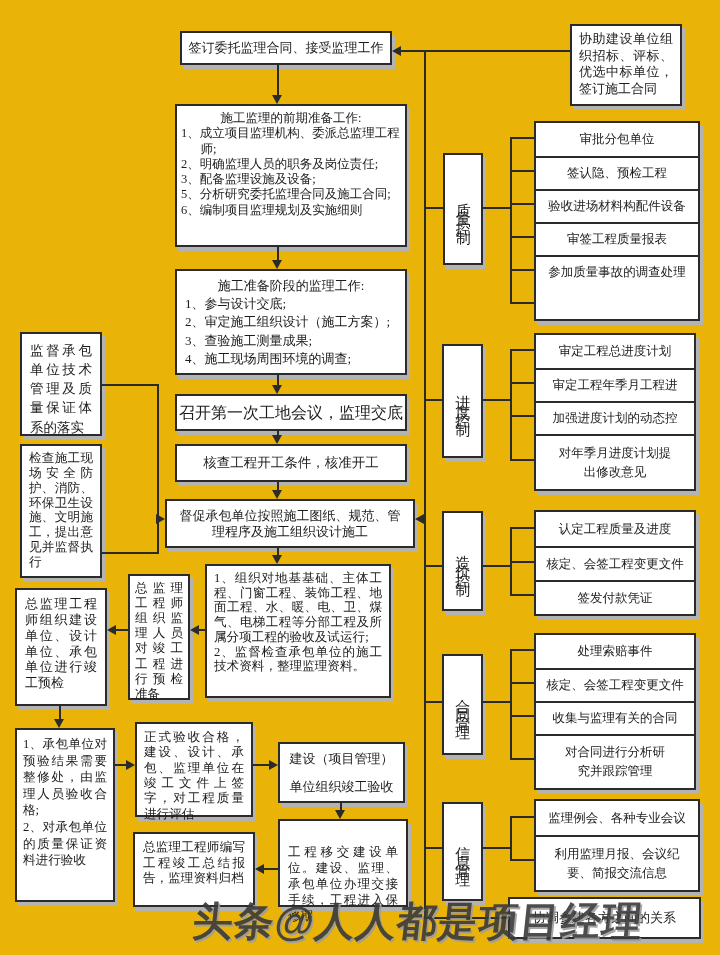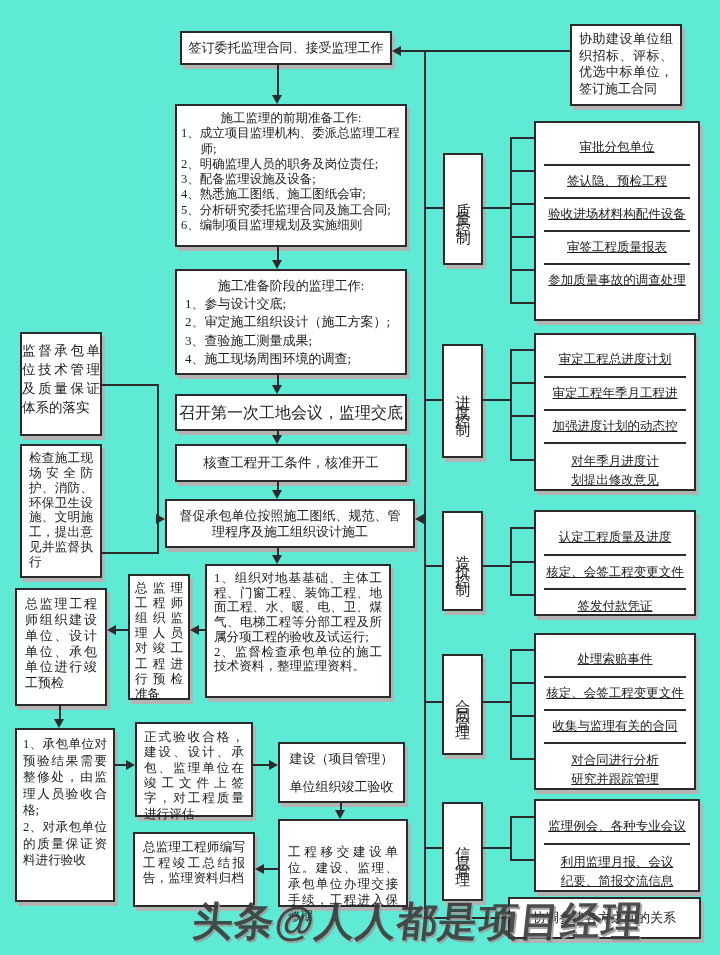--- a/index.html
+++ b/index.html
@@ -1,17 +1,17 @@
 <!DOCTYPE html>
 <html><head>
 <meta charset="utf-8">
 <style>
   html,body{margin:0;padding:0;background:#ffffff;}
   #canvas{
-    position:relative;width:720px;height:955px;background:#5eead4;overflow:hidden;
+    position:relative;width:720px;height:955px;background:#eab308;overflow:hidden;
     font-family:"Liberation Serif","DejaVu Serif",serif;color:#1c1c1c;
   }
   .box{
     position:absolute;background:#ffffff;border:2px solid #2b2b2b;
     box-shadow:3px 4px 0 #b3b3b3;box-sizing:border-box;
     font-size:12.5px;line-height:1.22;
   }
   .center{display:flex;align-items:center;justify-content:center;text-align:center;}
   .pad{padding:5px 7px;}
   .jst{text-align:justify;text-justify:inter-character;}
@@ -19,21 +19,21 @@
   .ttl{text-align:center;}
   .hline,.vline{position:absolute;background:#2b2b2b;}
   .hline{height:2px;}
   .vline{width:2px;}
   .arr{position:absolute;width:0;height:0;border:solid transparent;}
   .arr.l{border-width:5px 9px 5px 0;border-right-color:#2b2b2b;}
   .arr.r{border-width:5px 0 5px 9px;border-left-color:#2b2b2b;}
   .arr.d{border-width:9px 5px 0 5px;border-top-color:#2b2b2b;}
   .vlabel{display:flex;align-items:center;justify-content:center;}
   .vlabel span{writing-mode:vertical-rl;text-orientation:upright;letter-spacing:9px;font-size:15px;}
-  .stack{padding:8px;text-decoration:underline;}
+  .stack{padding:0;}
   .row{display:flex;align-items:center;justify-content:center;text-align:center;
        box-sizing:border-box;font-size:12.5px;line-height:1.5;}
   .row + .row{border-top:2px solid #2b2b2b;}
   #watermark{
     position:absolute;left:193px;top:894px;font-size:40px;font-weight:900;
     color:#3a3a3a;letter-spacing:1px;white-space:nowrap;opacity:.9;
     text-shadow:2px 2px 0 #9d9d9d;transform:skewX(-6deg);
     font-family:"Liberation Sans","DejaVu Sans",sans-serif;z-index:50;
   }
 </style>
@@ -44,21 +44,20 @@
 
   <div class="box center" style="left:180px;top:31px;width:212px;height:34px;font-size:13px;">签订委托监理合同、接受监理工作</div>
 
   <div class="box pad jst" style="left:570px;top:24px;width:112px;height:82px;font-size:13px;line-height:1.28;">协助建设单位组织招标、评标、优选中标单位，签订施工合同</div>
 
   <div class="box" style="left:175px;top:104px;width:232px;height:143px;padding:5px 4px;">
     <div class="ttl">施工监理的前期准备工作:</div>
     <div class="hang">1、成立项目监理机构、委派总监理工程师;</div>
     <div class="hang">2、明确监理人员的职务及岗位责任;</div>
     <div class="hang">3、配备监理设施及设备;</div>
-    <div class="hang">4、熟悉施工图纸、施工图纸会审;</div>
     <div class="hang">5、分析研究委托监理合同及施工合同;</div>
     <div class="hang">6、编制项目监理规划及实施细则</div>
   </div>
 
   <div class="box" style="left:175px;top:269px;width:232px;height:106px;padding:6px 8px;font-size:13px;line-height:1.4;">
     <div class="ttl">施工准备阶段的监理工作:</div>
     <div class="hang">1、参与设计交底;</div>
     <div class="hang">2、审定施工组织设计（施工方案）;</div>
     <div class="hang">3、查验施工测量成果;</div>
     <div class="hang">4、施工现场周围环境的调查;</div>
@@ -68,21 +67,21 @@
 
   <div class="box center" style="left:175px;top:444px;width:232px;height:38px;font-size:13.5px;">核查工程开工条件，核准开工</div>
 
   <div class="box center" style="left:165px;top:499px;width:250px;height:49px;font-size:13px;padding:2px 10px;">督促承包单位按照施工图纸、规范、管理程序及施工组织设计施工</div>
 
   <div class="box jst" style="left:205px;top:564px;width:186px;height:134px;padding:5px 7px;font-size:12.6px;line-height:1.17;">
     <div>1、组织对地基基础、主体工程、门窗工程、装饰工程、地面工程、水、暖、电、卫、煤气、电梯工程等分部工程及所属分项工程的验收及试运行;</div>
     <div>2、监督检查承包单位的施工技术资料，整理监理资料。</div>
   </div>
 
-  <div class="box jst" style="left:20px;top:332px;width:82px;height:104px;padding:7px 0;font-size:13.5px;line-height:1.42;">监督承包单位技术管理及质量保证体系的落实</div>
+  <div class="box jst" style="left:20px;top:332px;width:82px;height:104px;padding:7px 8px;font-size:13.5px;line-height:1.42;">监督承包单位技术管理及质量保证体系的落实</div>
 
   <div class="box jst" style="left:20px;top:444px;width:82px;height:134px;padding:5px 7px;font-size:12.6px;line-height:1.18;">检查施工现场安全防护、消防、环保卫生设施、文明施工，提出意见并监督执行</div>
 
   <div class="box jst" style="left:15px;top:588px;width:92px;height:118px;padding:6px 8px;font-size:13px;line-height:1.22;">总监理工程师组织建设单位、设计单位、承包单位进行竣工预检</div>
 
   <div class="box jst" style="left:128px;top:574px;width:62px;height:126px;padding:5px 5px;font-size:12.6px;line-height:1.2;">总监理工程师组织监理人员对竣工工程进行预检准备</div>
 
   <div class="box jst" style="left:15px;top:728px;width:100px;height:174px;padding:6px 6px;font-size:12.6px;line-height:1.32;">
     <div>1、承包单位对预验结果需要整修处，由监理人员验收合格;</div>
     <div>2、对承包单位的质量保证资料进行验收</div>

